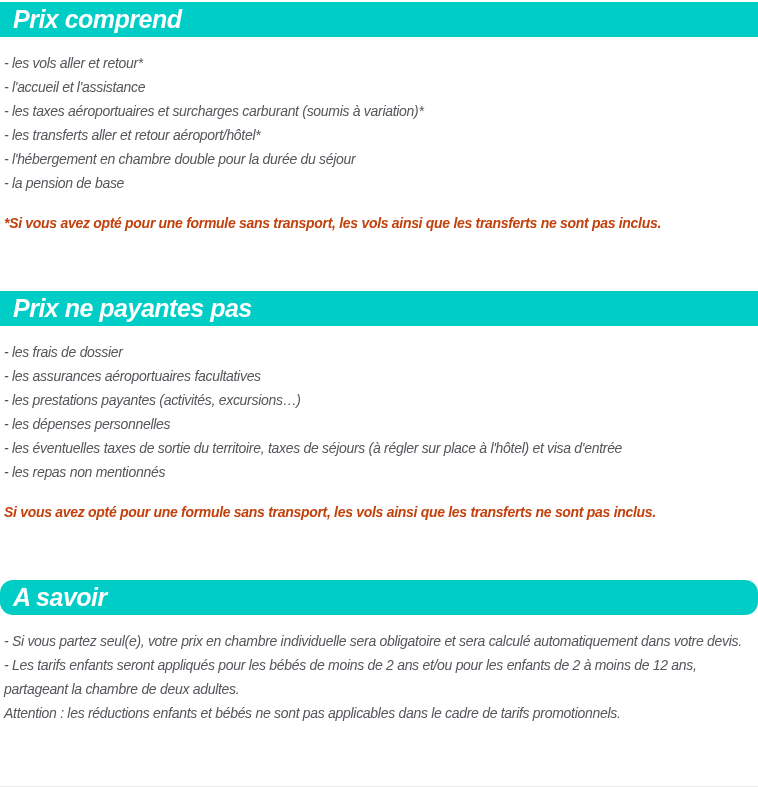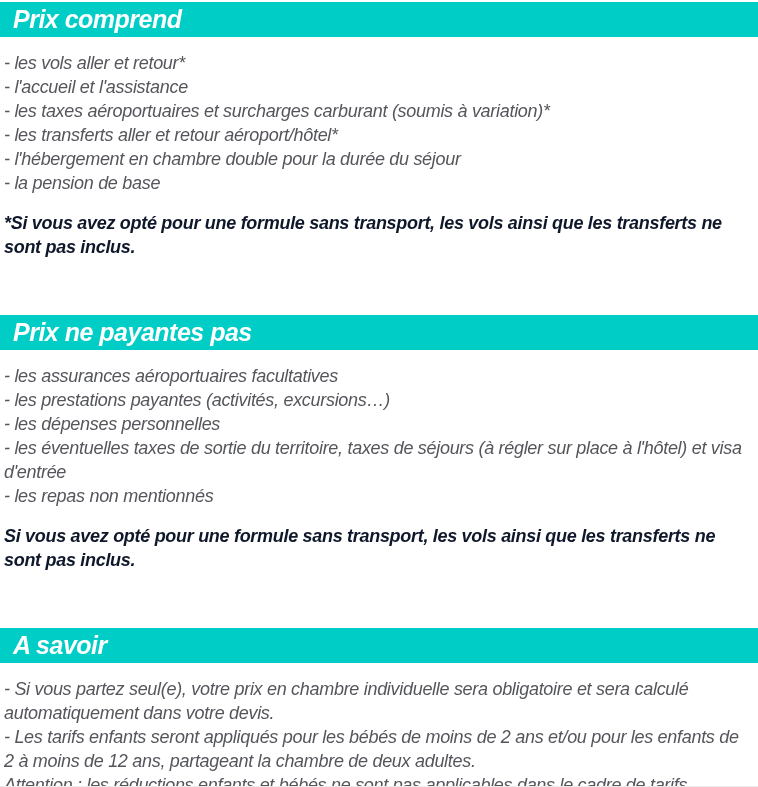--- a/index.html
+++ b/index.html
@@ -25,29 +25,29 @@
   .section-bar-title {
     color: #ffffff;
     font-weight: bold;
     font-size: 25px;
     letter-spacing: -0.5px;
     white-space: nowrap;
   }
   .section-body {
     padding: 14px 6px 0 4px;
     color: #54565B;
-    font-size: 18px;
+    font-size: 14px;
     line-height: 24px;
     letter-spacing: -0.3px;
   }
   .list-item { }
   .note-text {
     margin-top: 16px;
     font-weight: bold;
-    color: #0f172a;
+    color: #c2410c;
   }
 </style>
 </head>
 <body>
 
 <div class="page">
 
   <section>
     <div class="section-bar" style="background: rgb(0, 205, 198);">
       <span class="section-bar-title">Prix comprend</span>
@@ -61,31 +61,32 @@
       <div class="list-item">- la pension de base</div>
       <div class="note-text">*Si vous avez opté pour une formule sans transport, les vols ainsi que les transferts ne sont pas inclus.</div>
     </div>
   </section>
 
   <section>
     <div class="section-bar spaced" style="background: rgb(0, 205, 198);">
       <span class="section-bar-title">Prix ne payantes pas</span>
     </div>
     <div class="section-body">
+      <div class="list-item">- les frais de dossier</div>
       <div class="list-item">- les assurances aéroportuaires facultatives</div>
       <div class="list-item">- les prestations payantes (activités, excursions…)</div>
       <div class="list-item">- les dépenses personnelles</div>
       <div class="list-item">- les éventuelles taxes de sortie du territoire, taxes de séjours (à régler sur place à l'hôtel) et visa d'entrée</div>
       <div class="list-item">- les repas non mentionnés</div>
       <div class="note-text">Si vous avez opté pour une formule sans transport, les vols ainsi que les transferts ne sont pas inclus.</div>
     </div>
   </section>
 
   <section>
-    <div class="section-bar spaced" style="background: rgb(0, 205, 198);">
+    <div class="section-bar spaced" style="background: rgb(0, 205, 198); border-radius: 13px;">
       <span class="section-bar-title">A savoir</span>
     </div>
     <div class="section-body">
       <div class="list-item">- Si vous partez seul(e), votre prix en chambre individuelle sera obligatoire et sera calculé automatiquement dans votre devis.</div>
       <div class="list-item">- Les tarifs enfants seront appliqués pour les bébés de moins de 2 ans et/ou pour les enfants de 2 à moins de 12 ans, partageant la chambre de deux adultes.</div>
       <div class="list-item">Attention : les réductions enfants et bébés ne sont pas applicables dans le cadre de tarifs promotionnels.</div>
     </div>
   </section>
 
 </div>

